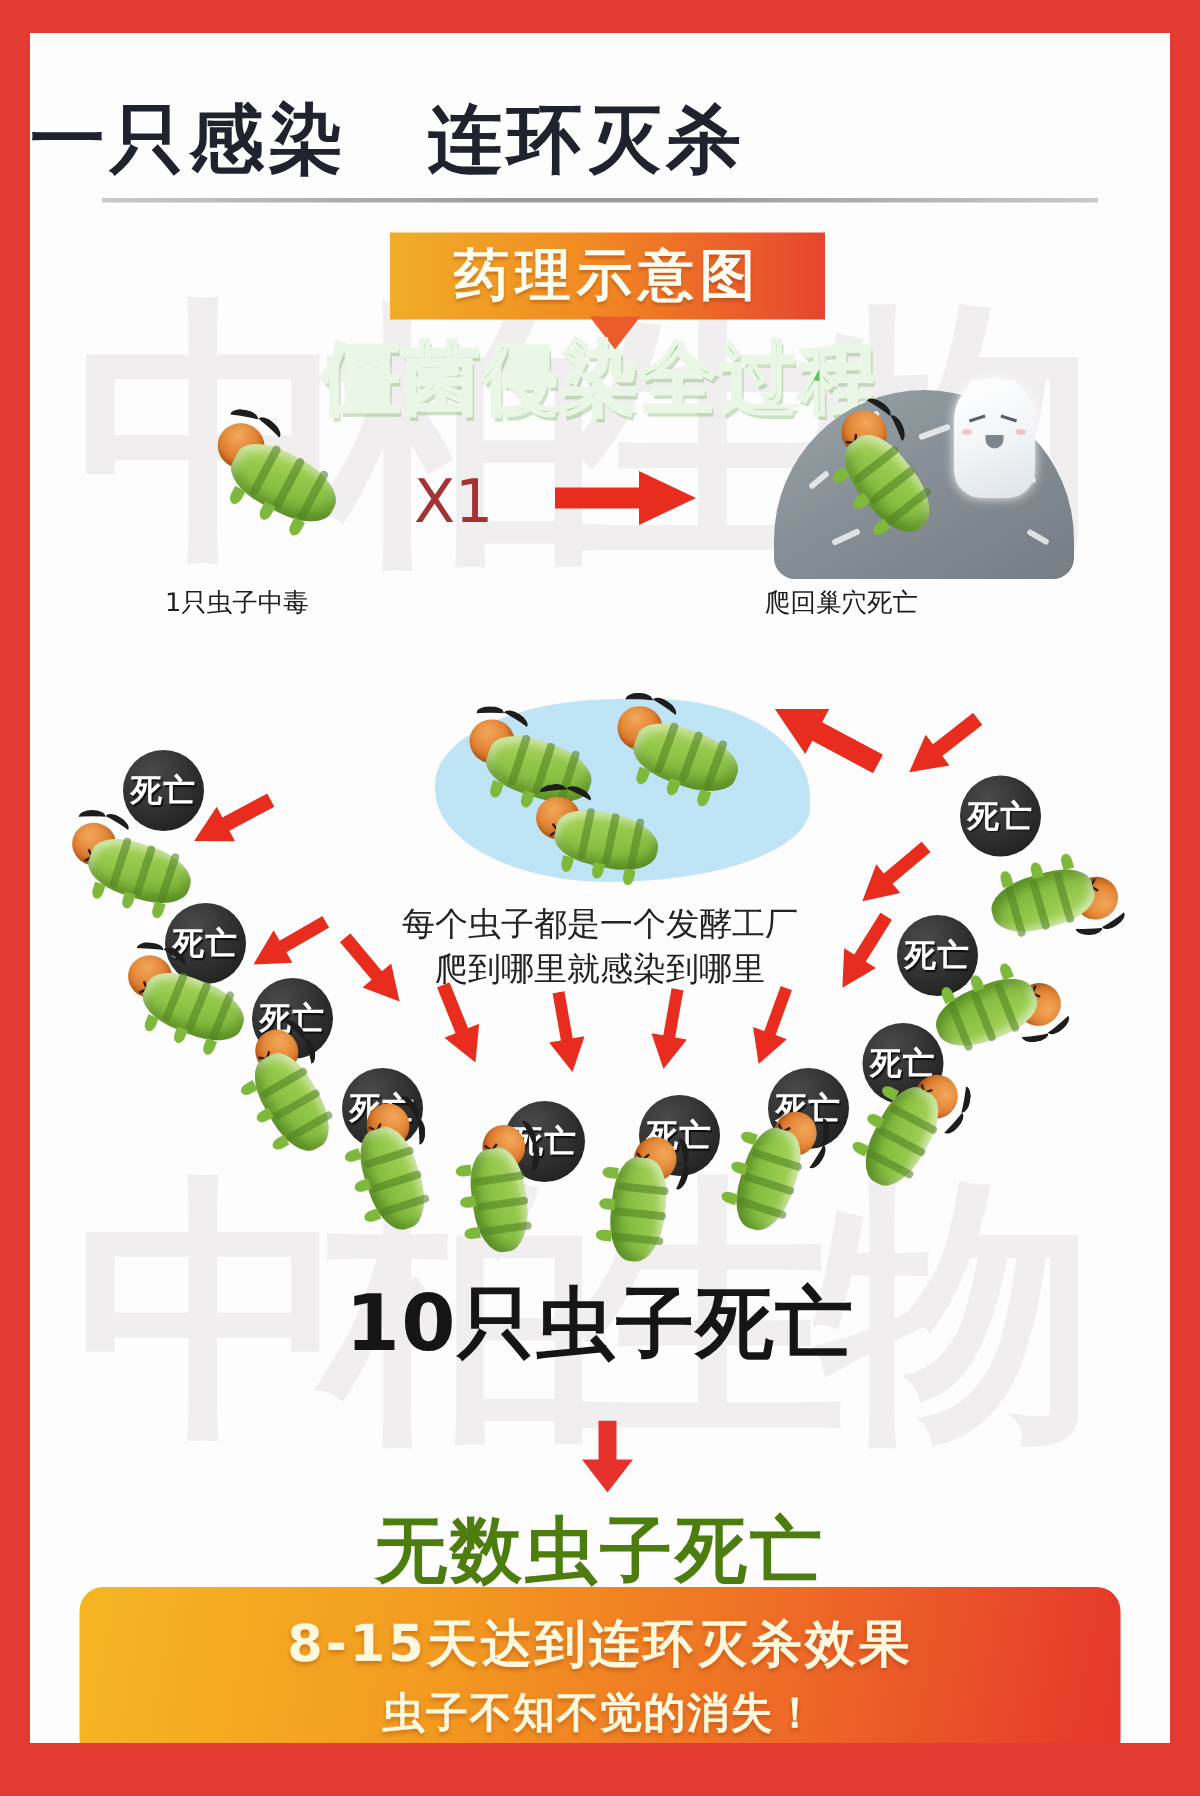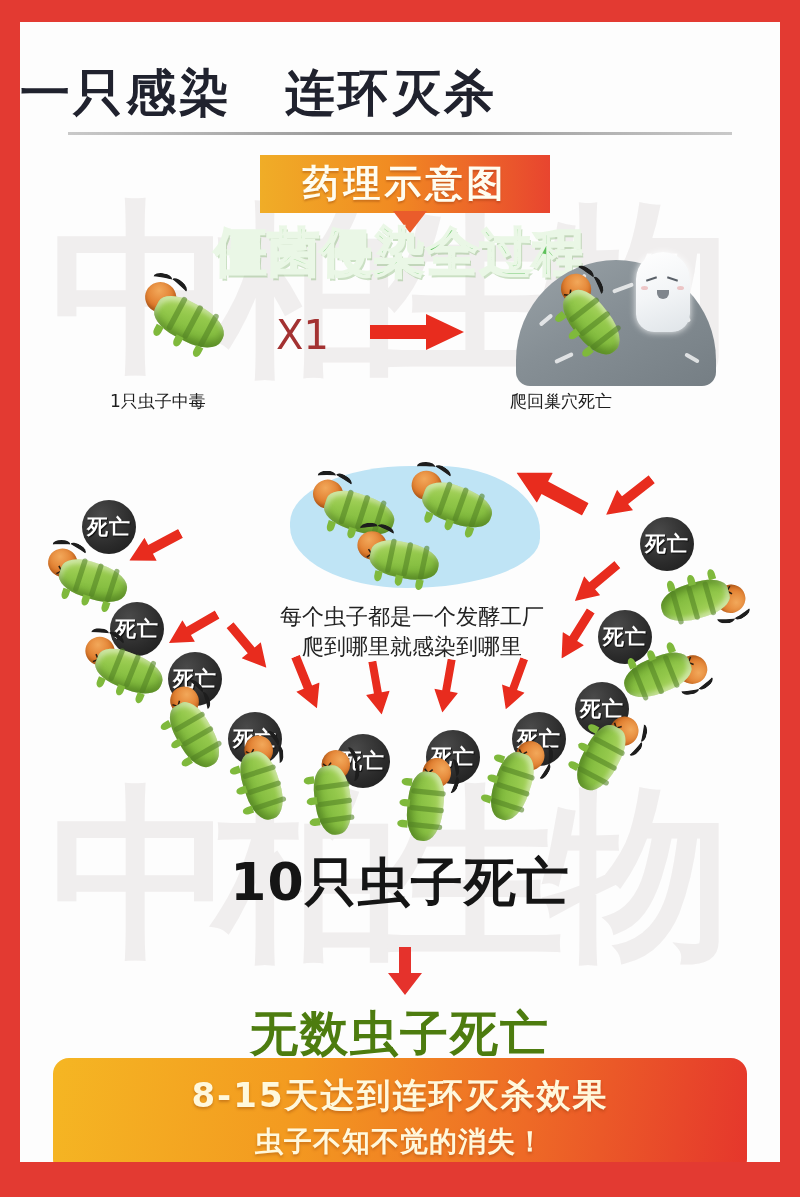--- a/index.html
+++ b/index.html
@@ -211,21 +211,21 @@
     font-size: 17px; color: #1d1d1d; font-weight: 500;
     font-family: "DejaVu Sans", sans-serif;
     white-space: nowrap;
   }
   .x1 {
     position: absolute; left: 256px; top: 290px;
     font-size: 40px; color: #a33232; font-weight: 400;
     font-family: "DejaVu Sans", sans-serif;
   }
   .center-note {
-    position: absolute; left: 12px; top: 580px; width: 760px;
+    position: absolute; left: 0; top: 580px; width: 760px;
     text-align: center;
     font-size: 22px; color: #232323; line-height: 1.35;
     font-family: "DejaVu Sans", sans-serif;
   }
 
   
   .sum-main {
     position: absolute; left: 0; top: 826px; width: 760px;
     text-align: center;
     font-size: 52px; font-weight: 700; color: #151515;

